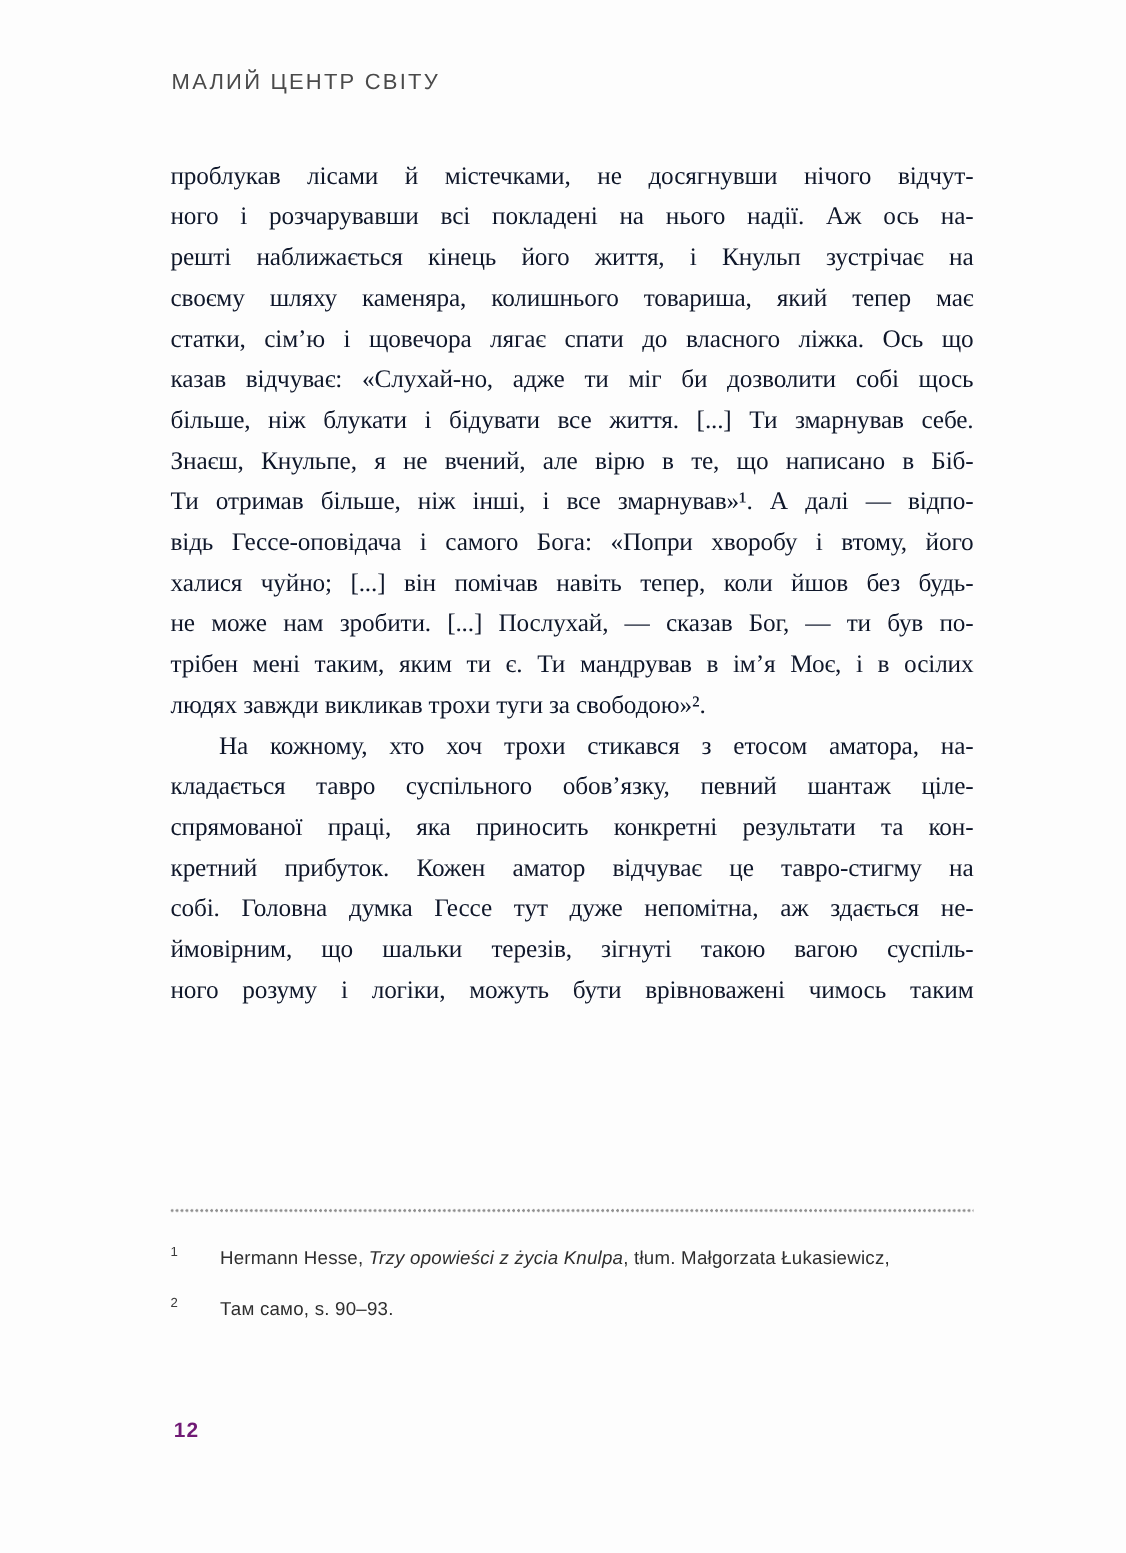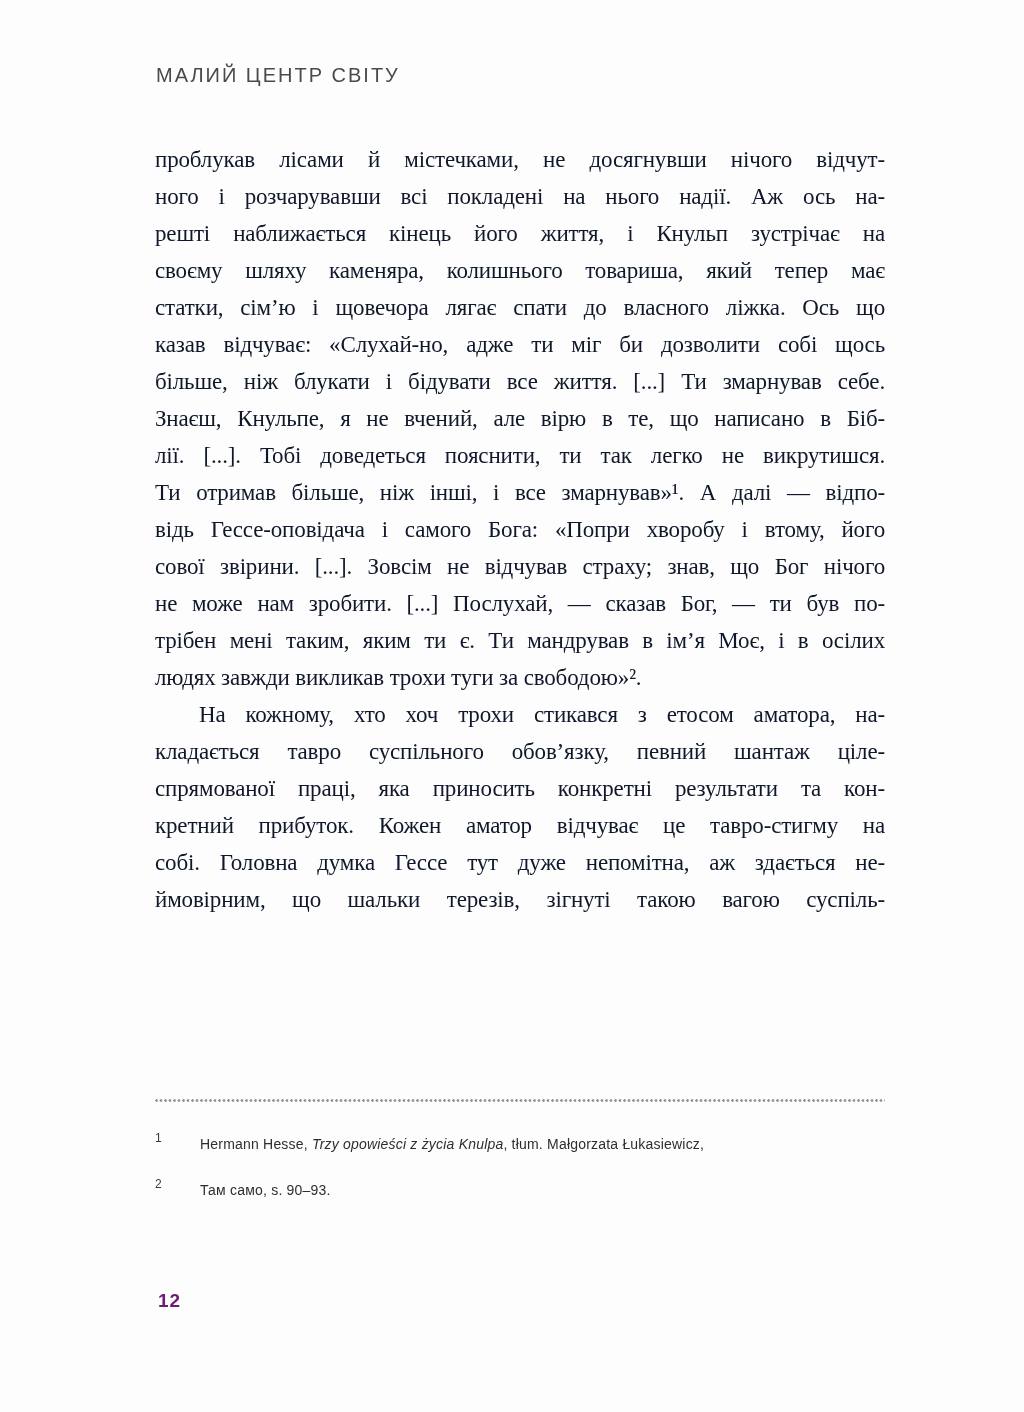--- a/index.html
+++ b/index.html
@@ -65,21 +65,21 @@
     margin-bottom: 14px;
   }
   .fn-marker {
     width: 45px;
     flex: 0 0 45px;
     font-size: 12px;
     padding-top: 3px;
     color: #3a3a3a;
   }
   .fn-text {
-    font-size: 14px;
+    font-size: 17px;
     line-height: 32px;
     letter-spacing: 0.2px;
   }
   .fn-line { white-space: nowrap; }
   .fn-italic { font-style: italic; }
   .page-number {
     position: absolute;
     left: 158px;
     top: 1290px;
     font-family: "Liberation Sans", sans-serif;
@@ -98,33 +98,33 @@
 
   <div class="body-text">
     <div class="line">проблукав лісами й містечками, не досягнувши нічого відчут-</div>
     <div class="line">ного і розчарувавши всі покладені на нього надії. Аж ось на-</div>
     <div class="line">решті наближається кінець його життя, і Кнульп зустрічає на</div>
     <div class="line">своєму шляху каменяра, колишнього товариша, який тепер має</div>
     <div class="line">статки, сім’ю і щовечора лягає спати до власного ліжка. Ось що</div>
     <div class="line">казав відчуває: «Слухай-но, адже ти міг би дозволити собі щось</div>
     <div class="line">більше, ніж блукати і бідувати все життя. [...] Ти змарнував себе.</div>
     <div class="line">Знаєш, Кнульпе, я не вчений, але вірю в те, що написано в Біб-</div>
-    <div class="line">лії. [...]. Тобі доведеться пояснити, ти так легко не викрутишся.</div>
     <div class="line">Ти отримав більше, ніж інші, і все змарнував»¹. А далі — відпо-</div>
     <div class="line">відь Гессе-оповідача і самого Бога: «Попри хворобу і втому, його</div>
-    <div class="line">сової звірини. [...]. Зовсім не відчував страху; знав, що Бог нічого</div>
+    <div class="line">халися чуйно; [...] він помічав навіть тепер, коли йшов без будь-</div>
     <div class="line">не може нам зробити. [...] Послухай, — сказав Бог, — ти був по-</div>
     <div class="line">трібен мені таким, яким ти є. Ти мандрував в ім’я Моє, і в осілих</div>
     <div class="line para-end">людях завжди викликав трохи туги за свободою»².</div>
     <div class="line indent">На кожному, хто хоч трохи стикався з етосом аматора, на-</div>
     <div class="line">кладається тавро суспільного обов’язку, певний шантаж ціле-</div>
     <div class="line">спрямованої праці, яка приносить конкретні результати та кон-</div>
     <div class="line">кретний прибуток. Кожен аматор відчуває це тавро-стигму на</div>
     <div class="line">собі. Головна думка Гессе тут дуже непомітна, аж здається не-</div>
     <div class="line">ймовірним, що шальки терезів, зігнуті такою вагою суспіль-</div>
+    <div class="line">ного розуму і логіки, можуть бути врівноважені чимось таким</div>
   </div>
 
   <div class="footnote-rule"></div>
 
   <div class="footnotes">
     <div class="footnote">
       <div class="fn-marker">1</div>
       <div class="fn-text">
         <div class="fn-line"><span>Hermann Hesse, </span><span class="fn-italic">Trzy opowieści z życia Knulpa</span><span>, tłum. Małgorzata Łukasiewicz,</span></div>
       </div>

